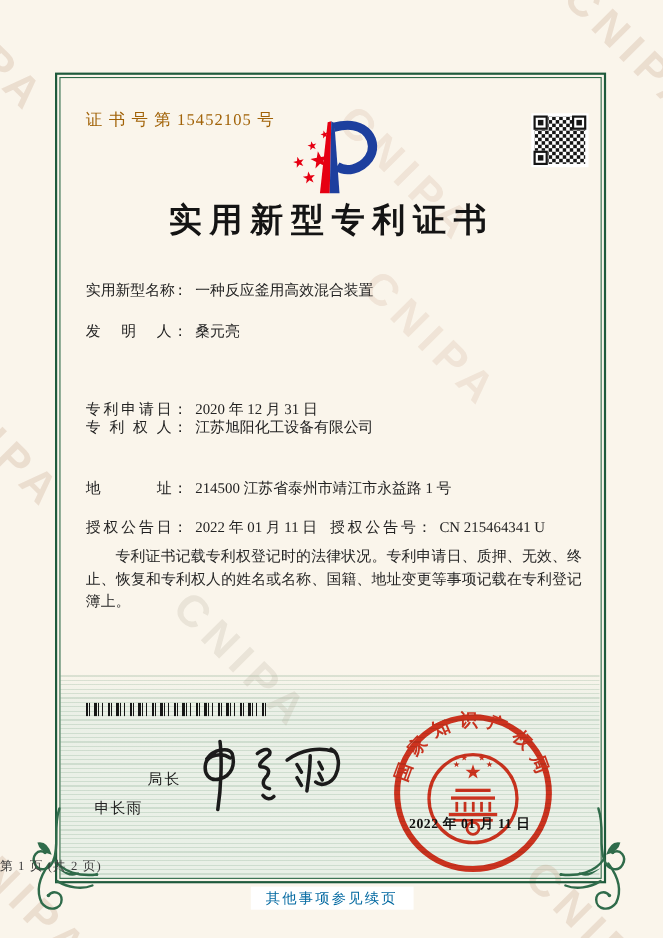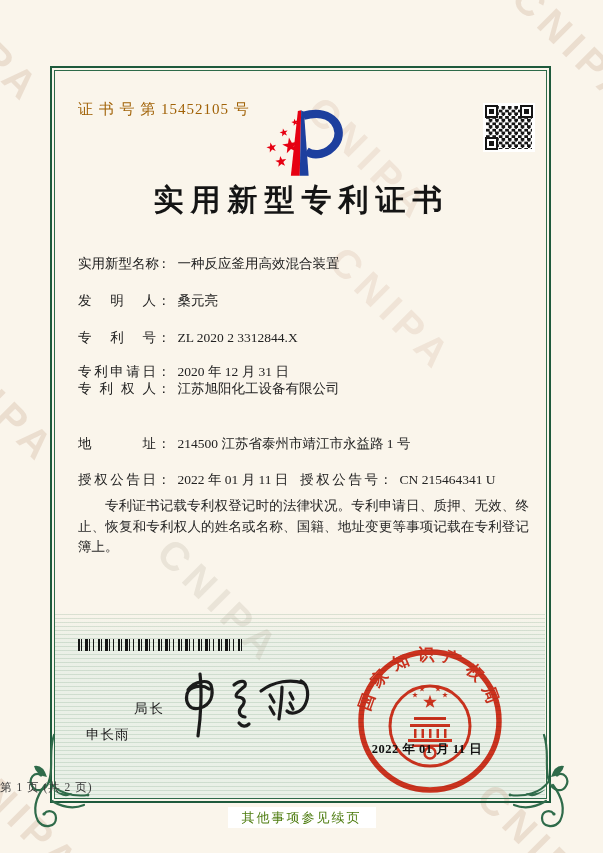--- a/index.html
+++ b/index.html
@@ -59,21 +59,21 @@
         #161616 15px 16px, transparent 16px 20px);}
   .director-title{position:absolute;left:86px;top:700px;z-index:3;font-size:13.5px;letter-spacing:2px;margin-left:48px;}
   .director-name{position:absolute;left:86px;top:726px;z-index:3;font-size:13.5px;letter-spacing:1px;}
   .signature{position:absolute;left:178px;top:668px;width:145px;height:78px;z-index:4;}
   .seal{position:absolute;left:355px;top:646px;width:150px;height:150px;z-index:4;mix-blend-mode:multiply;opacity:.95;}
   .seal-date{position:absolute;left:360px;top:741px;width:134px;z-index:5;text-align:center;
              font-size:12.5px;font-weight:600;color:#101010;letter-spacing:.5px;}
   .page-num{position:absolute;left:0;right:0;top:780px;z-index:3;text-align:left;
             font-size:11.5px;letter-spacing:1px;color:#3a3a3a;}
   .note{position:absolute;left:0;right:0;top:808px;z-index:3;text-align:center;}
-  .note span{background:#ffffff;padding:3px 14px;font-size:13px;letter-spacing:2px;color:#4d7c0f;}
+  .note span{background:#ffffff;padding:3px 14px;font-size:13px;letter-spacing:2px;color:#0369a1;}
 </style>
 </head>
 <body>
 
 <div class="page">
 
   <div class="guilloche"></div>
 
   <span class="wm" style="left:-60px;top:-30px">CNIPA</span>
   <span class="wm" style="left:330px;top:88px;color:rgba(198,160,136,0.20)">CNIPA</span>
@@ -144,23 +144,20 @@
     <div class="fp bl"></div>
   </div>
 
   <div class="title">实用新型专利证书</div>
 
   <div class="row" style="top:255px">
     <span class="lbl">实用新型名称</span><span class="colon">：</span><span class="val">一种反应釜用高效混合装置</span>
   </div>
   <div class="row" style="top:292px">
     <span class="lbl">发明人</span><span class="colon">：</span><span class="val">桑元亮</span>
-  </div>
-  <div class="row" style="top:329px">
-    <span class="lbl">专利号</span><span class="colon">：</span><span class="val">ZL 2020 2 3312844.X</span>
   </div>
   <div class="row" style="top:363px">
     <span class="lbl">专利申请日</span><span class="colon">：</span><span class="val">2020 年 12 月 31 日</span>
   </div>
   <div class="row" style="top:380px">
     <span class="lbl">专利权人</span><span class="colon">：</span><span class="val">江苏旭阳化工设备有限公司</span>
   </div>
   <div class="row" style="top:435px">
     <span class="lbl">地址</span><span class="colon">：</span><span class="val">214500  江苏省泰州市靖江市永益路 1 号</span>
   </div>

